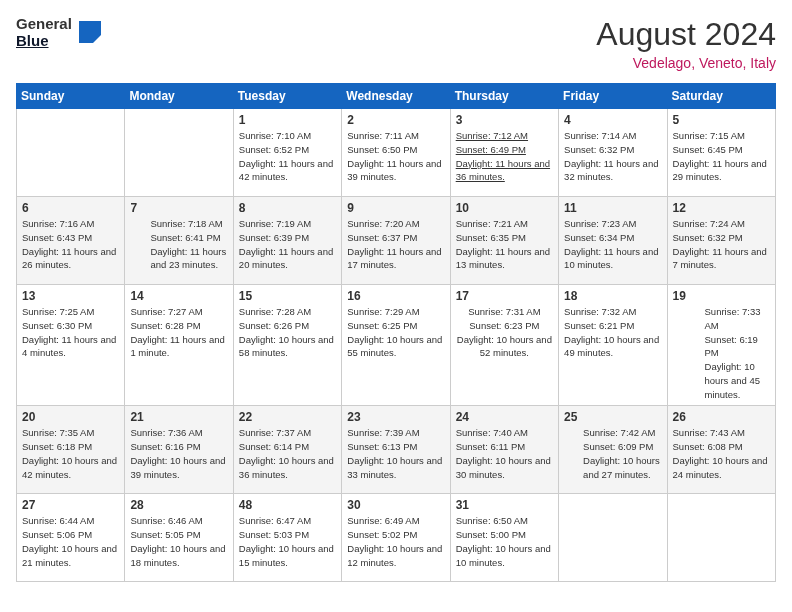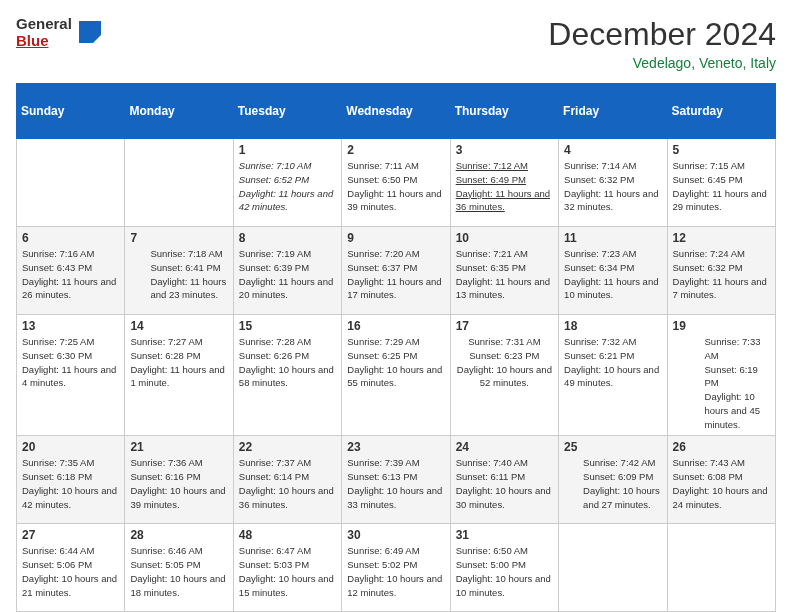--- a/index.html
+++ b/index.html
@@ -16,33 +16,33 @@
       align-items: flex-start;
       margin-bottom: 12px;
     }
     .logo {
       display: flex;
       align-items: center;
       gap: 4px;
     }
     .title-block { text-align: right; }
     .month-title { font-size: 32px; font-weight: normal; color: #333; }
-    .location { font-size: 14px; color: #15803d; margin-top: 2px; }
+    .location { font-size: 14px; color: #be185d; margin-top: 2px; }
 
     table {
       width: 100%;
       border-collapse: collapse;
       table-layout: fixed;
     }
     th {
       background: #1565c0;
       color: #fff;
       font-size: 12px;
       font-weight: bold;
-      padding: 20px 4px;
+      padding: 5px 4px;
       text-align: left;
       border: 1px solid #1565c0;
     }
     td {
       border: 1px solid #ccc;
       vertical-align: top;
       padding: 4px 5px;
       font-size: 10px;
       color: #333;
       min-height: 80px;
@@ -65,30 +65,30 @@
     tr:nth-child(even) td { background: #f4f4f4; }
     th:first-child { border-radius: 0; }
   </style>
 </head>
 <body>
 
 <div class="header">
   <div class="logo">
     <div style="display:flex;flex-direction:column;line-height:1.1;">
       <span style="font-size:15px;font-weight:bold;color:#333;">General</span>
-      <span style="font-size:15px;font-weight:bold;color:#b91c1c;text-decoration:underline;">Blue</span>
+      <span style="font-size:15px;font-weight:bold;color:#0f172a;text-decoration:underline;">Blue</span>
     </div>
     <div style="margin-left:3px;margin-top:2px;">
       <svg width="22" height="22" viewBox="0 0 22 22">
         <polygon points="0,0 22,0 22,14 14,22 0,22" fill="#1565c0"></polygon>
       </svg>
     </div>
   </div>
   <div class="title-block">
-    <div class="month-title">December 2024</div>
+    <div class="month-title">August 2024</div>
     <div class="location">Vedelago, Veneto, Italy</div>
   </div>
 </div>
 
 <table>
   <thead>
     <tr>
     <th>Sunday</th>
         <th>Monday</th>
         <th>Tuesday</th>
@@ -97,21 +97,21 @@
         <th>Friday</th>
         <th>Saturday</th>
       </tr>
   </thead>
   <tbody id="cal-body">
   <tr>
         <td class="empty"></td>
         <td class="empty"></td>
         <td>
           <span class="day-num">1</span>
-          <div class="cell-info" style="white-space: pre-line; font-style: italic;">Sunrise: 7:10 AM
+          <div class="cell-info" style="white-space: pre-line;">Sunrise: 7:10 AM
 Sunset: 6:52 PM
 Daylight: 11 hours and 42 minutes.</div>
         </td>
         <td>
           <span class="day-num">2</span>
           <div class="cell-info" style="white-space: pre-line;">Sunrise: 7:11 AM
 Sunset: 6:50 PM
 Daylight: 11 hours and 39 minutes.</div>
         </td>
         <td>

